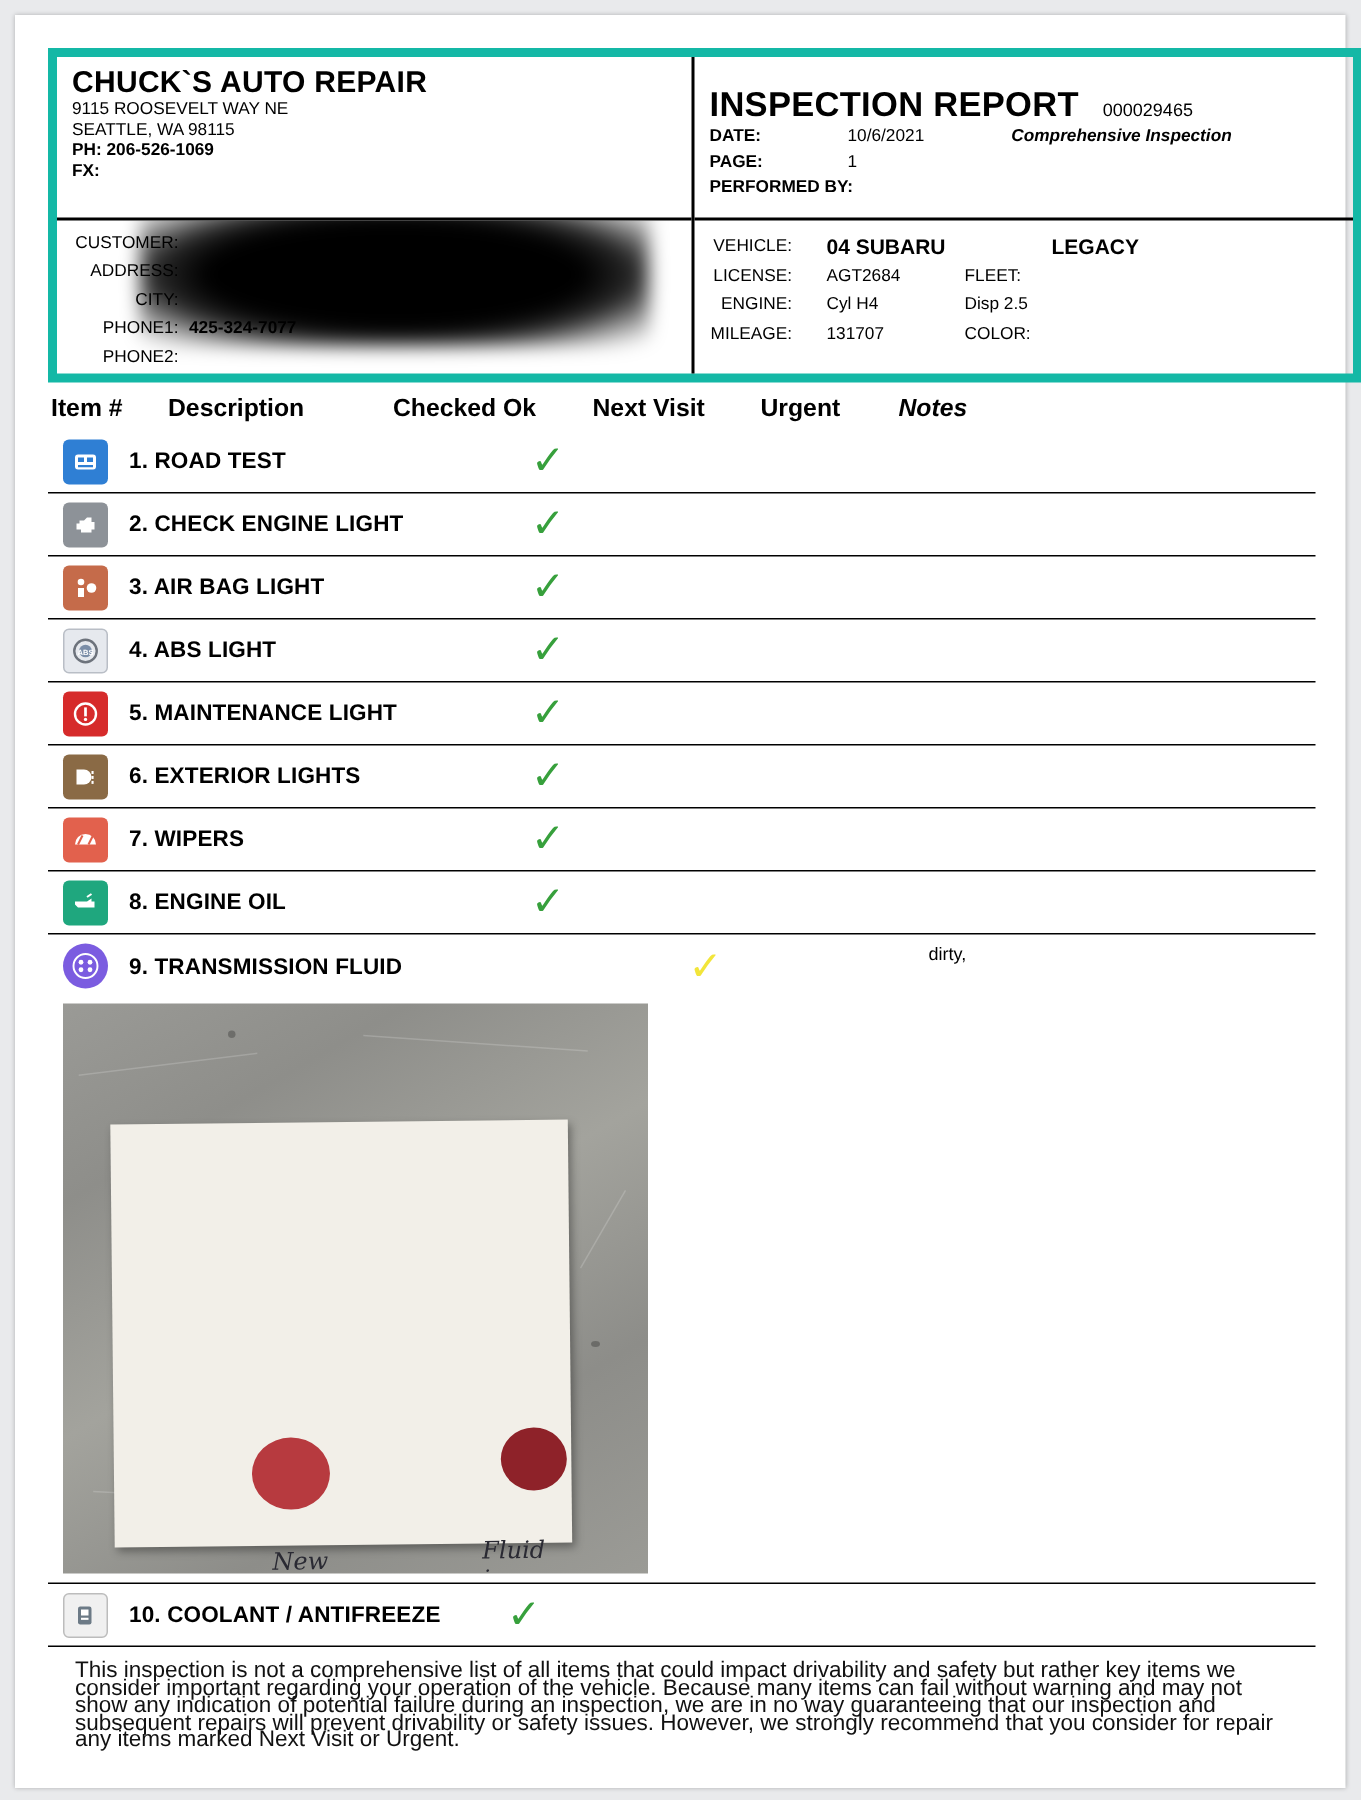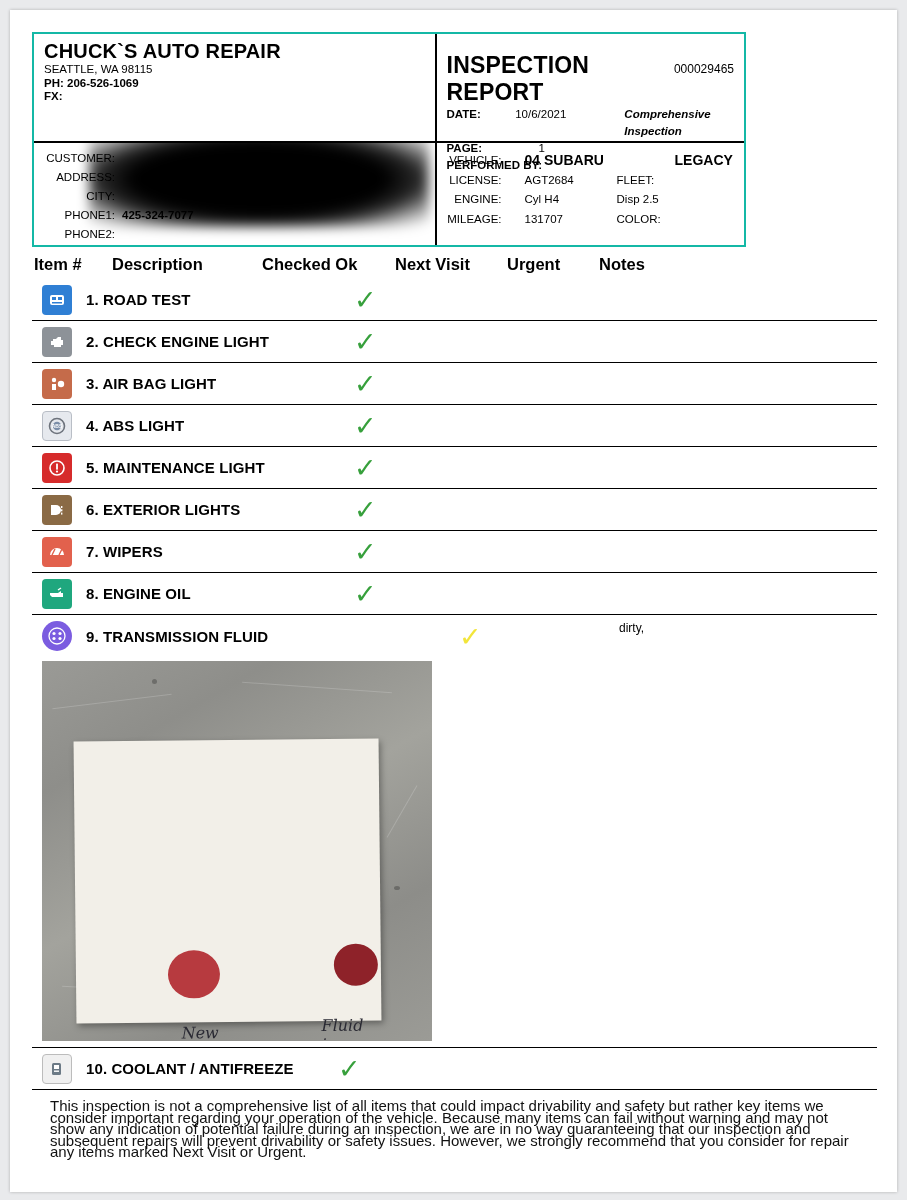--- a/index.html
+++ b/index.html
@@ -20,22 +20,22 @@
   }
   .sheet {
     position:absolute;
     left:22px; top:22px;
     width:845px;
   }
 
   
   .hdr {
     display:flex;
-    border:2px solid #14b8a6;
-    width:714px;
+    border:6px solid #14b8a6;
+    width:876px;
   }
   .hdr-left { width:425px; border-right:2px solid #000; }
   .hdr-right { flex:1; }
 
   .shop-box { padding:6px 8px 4px 10px; height:107px; }
   .shop-name {
     font-size:20px; font-weight:bold; letter-spacing:0.2px;
     line-height:22px; margin-bottom:1px;
   }
   .shop-line { font-size:11.5px; line-height:13.5px; }
@@ -87,21 +87,21 @@
     font-size:16.5px;
     font-weight:bold;
     padding:8px 0 5px 0;
     width:845px;
   }
   .c-item { width:80px; padding-left:2px; }
   .c-desc { width:150px; }
   .c-ok   { width:133px; }
   .c-next { width:112px; }
   .c-urg  { width:92px; }
-  .c-note { flex:1; }
+  .c-note { flex:1;font-style:italic; }
 
   .row {
     position:relative;
     display:flex;
     align-items:center;
     height:42px;
     border-bottom:1.6px solid #000;
     width:845px;
   }
   .ico {
@@ -179,20 +179,21 @@
 <body>
 
 <div class="page">
   <div class="sheet">
 
     <div class="hdr">
 
       <div class="hdr-left">
         <div class="shop-box">
           <div class="shop-name">CHUCK`S AUTO REPAIR</div>
+          <div class="shop-line">9115 ROOSEVELT WAY NE</div>
           <div class="shop-line">SEATTLE, WA 98115</div>
           <div class="shop-line bold">
             <span>PH:</span>
             <span>206-526-1069</span>
           </div>
           <div class="shop-line bold">
             <span>FX:</span>
             <span></span>
           </div>
         </div>

